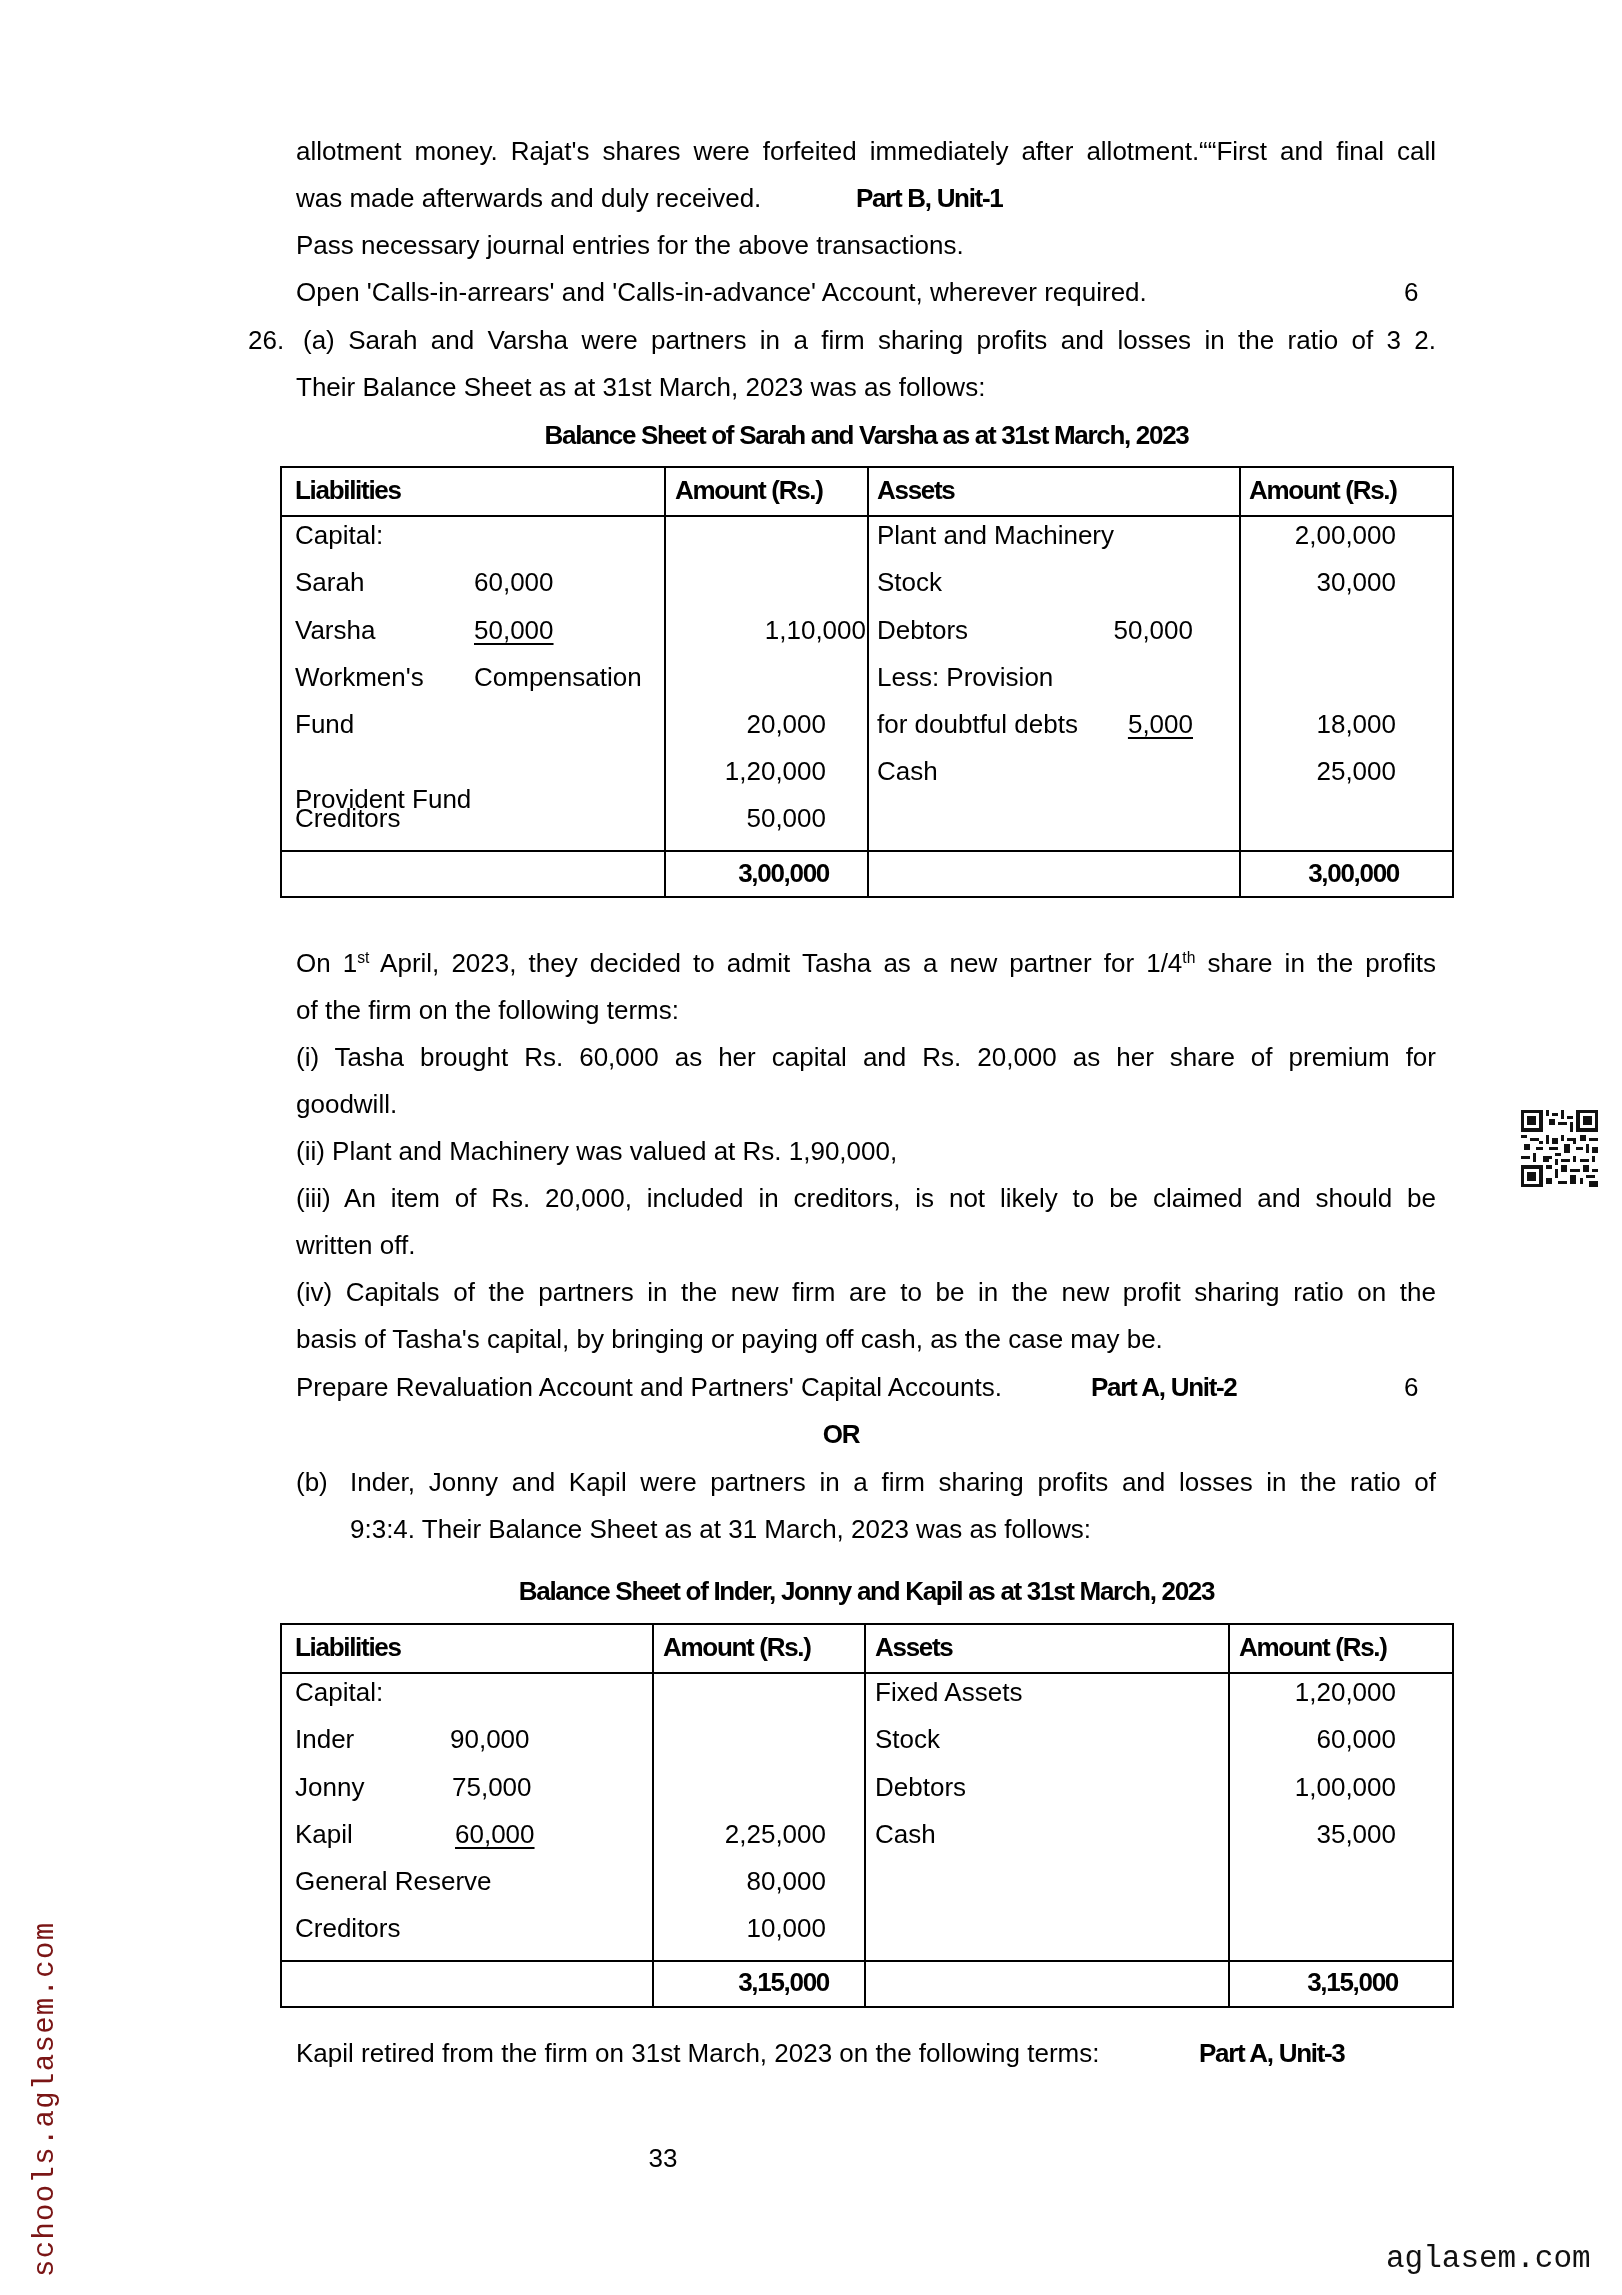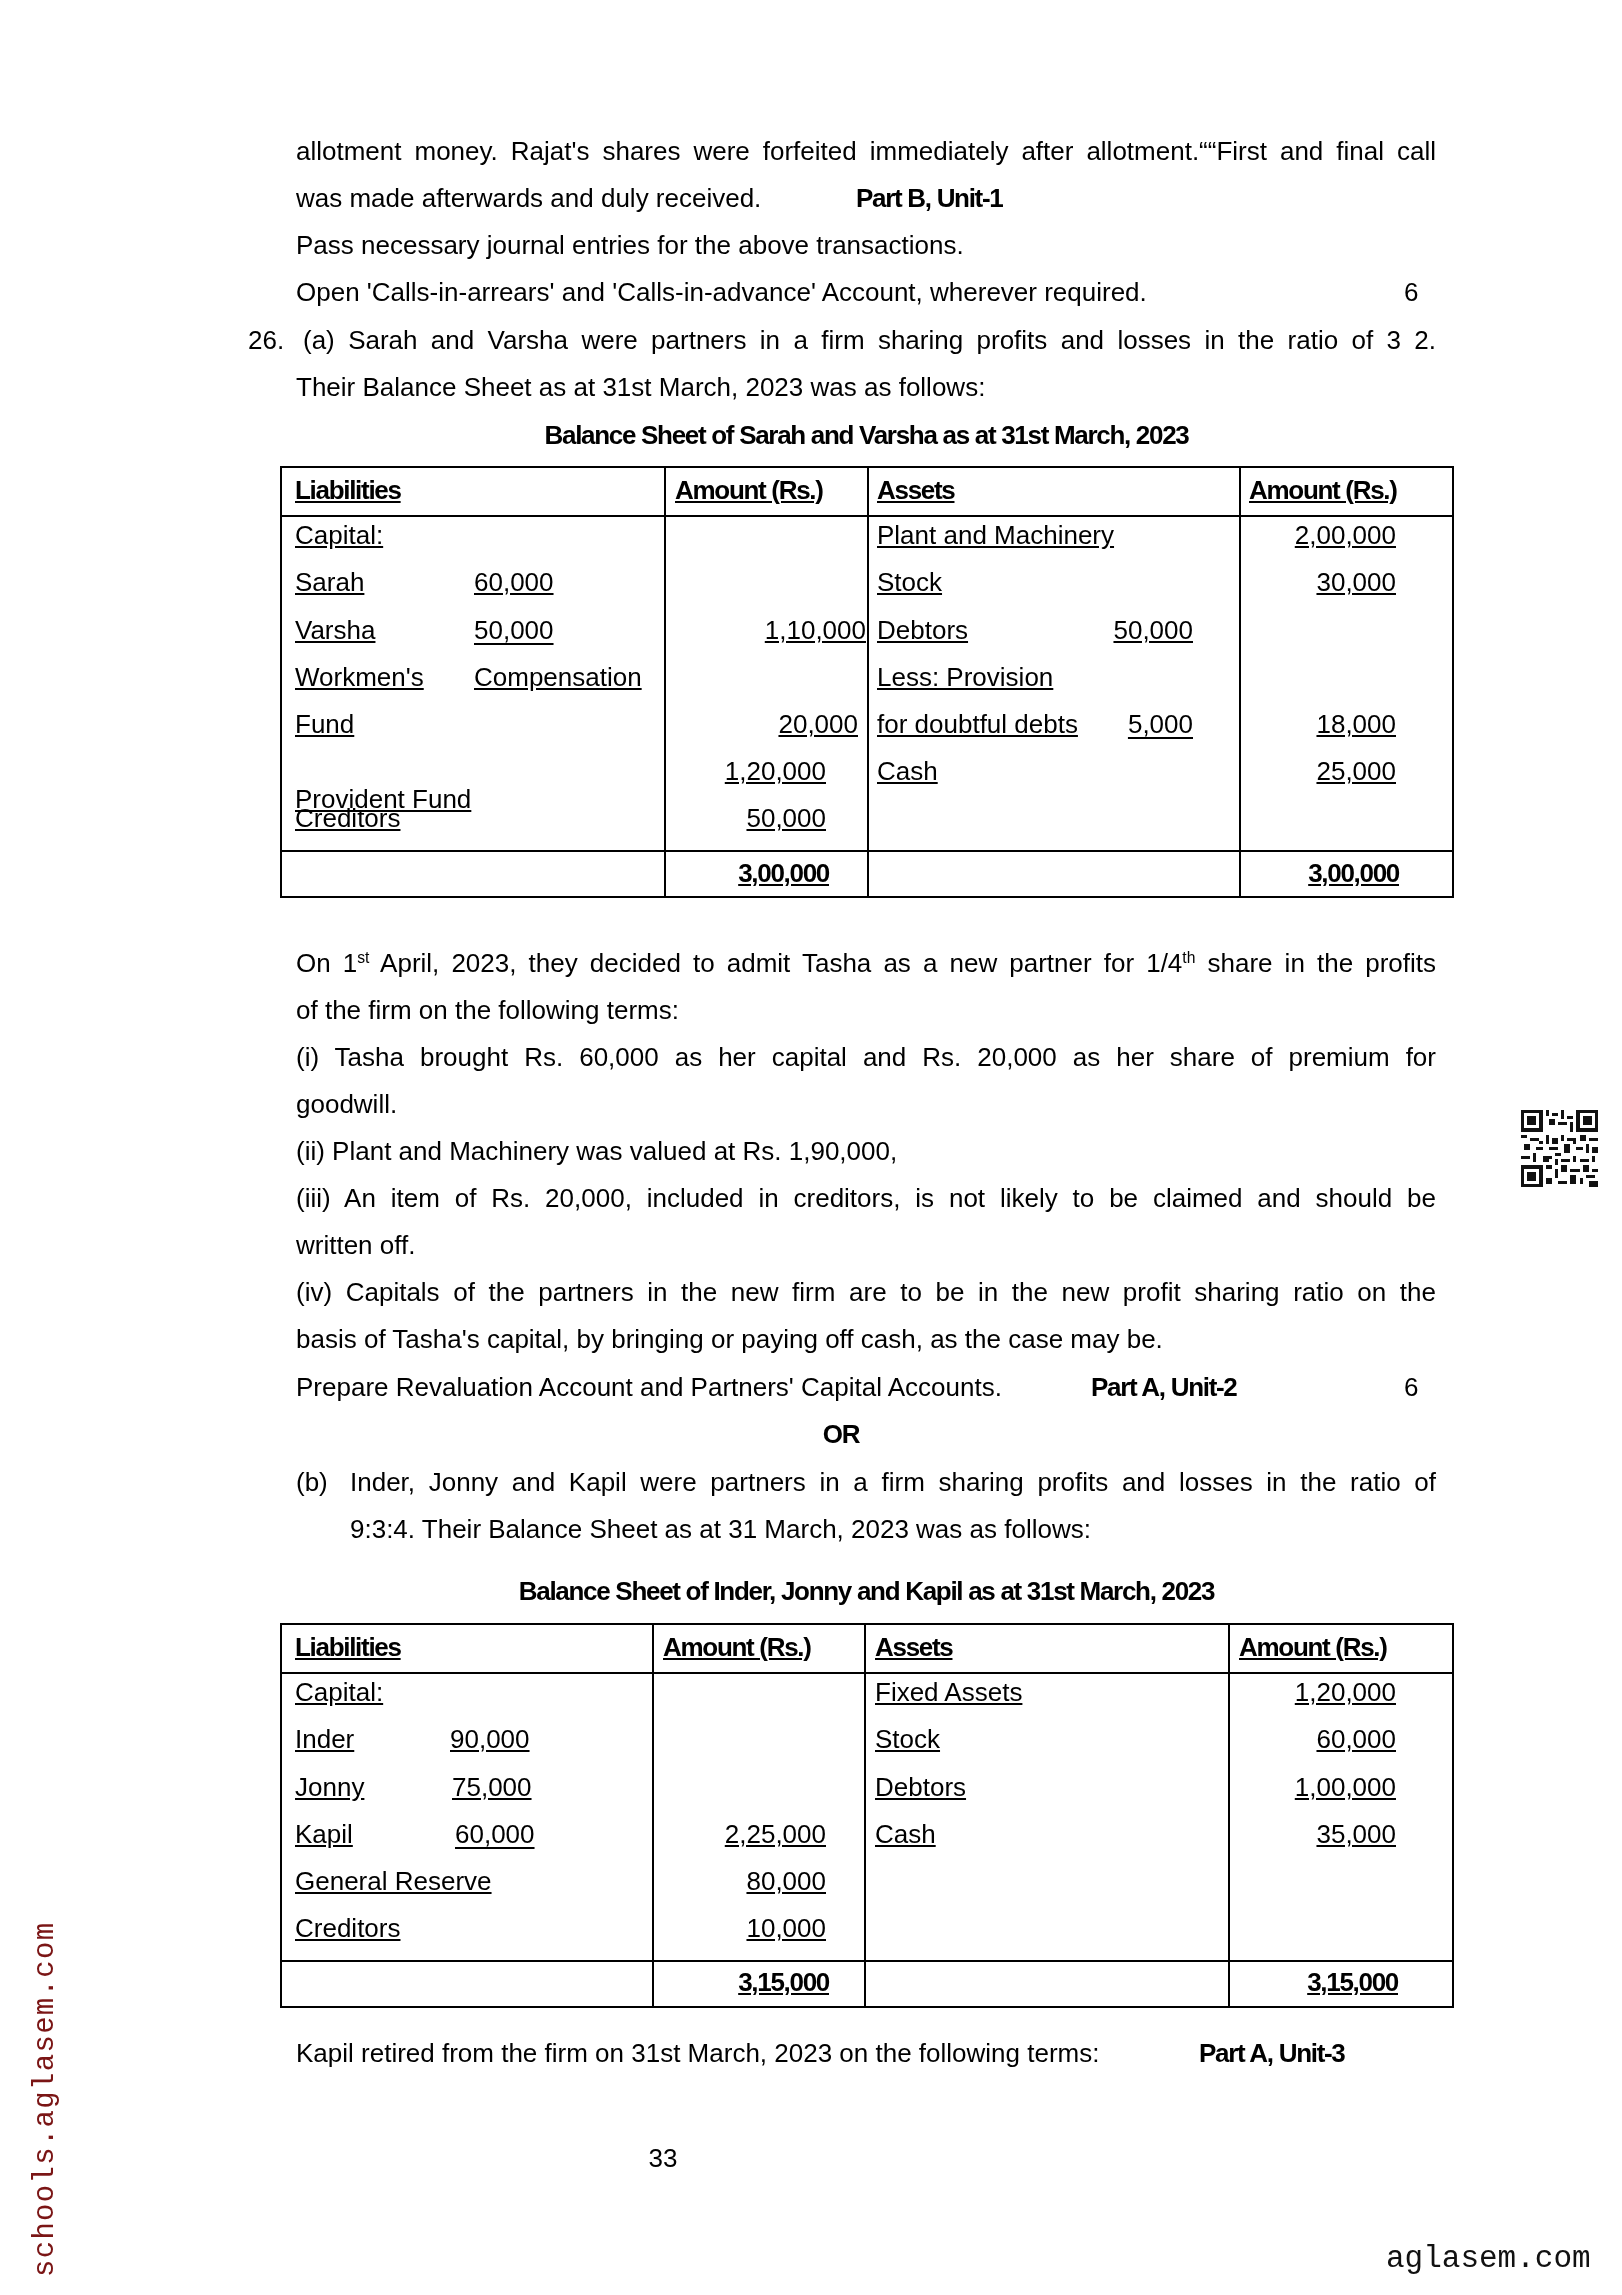--- a/index.html
+++ b/index.html
@@ -9,21 +9,21 @@
   .b { font-weight: bold; letter-spacing: -1.3px; }
   .j { text-align: justify; text-align-last: justify; width: 1140px; }
   .c { text-align: center; }
   .r { text-align: right; }
   sup { font-size: 15.7px; line-height: 0; vertical-align: 9.2px; }
   .ul { text-decoration: underline; text-decoration-thickness: 2px; text-underline-offset: 3.9px; }
 
   .tbl { position: absolute; border: 2.6px solid #000; box-sizing: border-box; }
   .hline { position: absolute; left: 0; right: 0; height: 0; border-top: 2.6px solid #000; }
   .vline { position: absolute; top: 0; bottom: 0; width: 0; border-left: 2px solid #000; }
-  .cell { position: absolute; font-size: 26px; line-height: 31px; white-space: nowrap; text-decoration: underline; }
+  .cell { position: absolute; font-size: 26px; line-height: 31px; white-space: nowrap; }
   .hd { font-weight: bold; letter-spacing: -1.3px; }
 
   .wm-left { position: absolute; left: 29px; top: 2277px; transform-origin: 0 0; transform: rotate(-90deg);
              font-family: "Liberation Mono", monospace; font-size: 29px; color: #7a1515; white-space: nowrap; letter-spacing: 1.3px; }
   .wm-right { position: absolute; left: 1386px; top: 2241px; font-family: "Liberation Mono", monospace;
               font-size: 31px; color: #111; white-space: nowrap; }
   .qr { position: absolute; left: 1521px; top: 1110px; width: 77px; height: 77px; }
   .pgno { position: absolute; left: 12px; width: 1302px; top: 2143px; text-align: center; font-size: 26px; }
 </style>
 </head>
@@ -55,21 +55,21 @@
 
   <div class="cell" style="left:13px; top:52px;">Capital:</div>
   <div class="cell" style="left:13px; top:99px;">Sarah</div>
   <div class="cell" style="left:192px; top:99px;">60,000</div>
   <div class="cell" style="left:13px; top:147px;">Varsha</div>
   <div class="cell ul" style="left:192px; top:147px;">50,000</div>
   <div class="cell r" style="left:382px; width:162px; top:147px;padding-left:40px;">1,10,000</div>
   <div class="cell" style="left:13px; top:194px;">Workmen's</div>
   <div class="cell" style="left:192px; top:194px;">Compensation</div>
   <div class="cell" style="left:13px; top:241px;">Fund</div>
-  <div class="cell r" style="left:382px; width:162px; top:241px;padding-left:32px;">20,000</div>
+  <div class="cell r" style="left:382px; width:162px; top:241px;">20,000</div>
   <div class="cell" style="left:13px; top:288px;margin-top:28px;">Provident Fund</div>
   <div class="cell r" style="left:382px; width:162px; top:288px;">1,20,000</div>
   <div class="cell" style="left:13px; top:335px;">Creditors</div>
   <div class="cell r" style="left:382px; width:162px; top:335px;">50,000</div>
 
   <div class="cell" style="left:595px; top:52px;">Plant and Machinery</div>
   <div class="cell r" style="left:957px; width:157px; top:52px;">2,00,000</div>
   <div class="cell" style="left:595px; top:99px;">Stock</div>
   <div class="cell r" style="left:957px; width:157px; top:99px;">30,000</div>
   <div class="cell" style="left:595px; top:147px;">Debtors</div>

